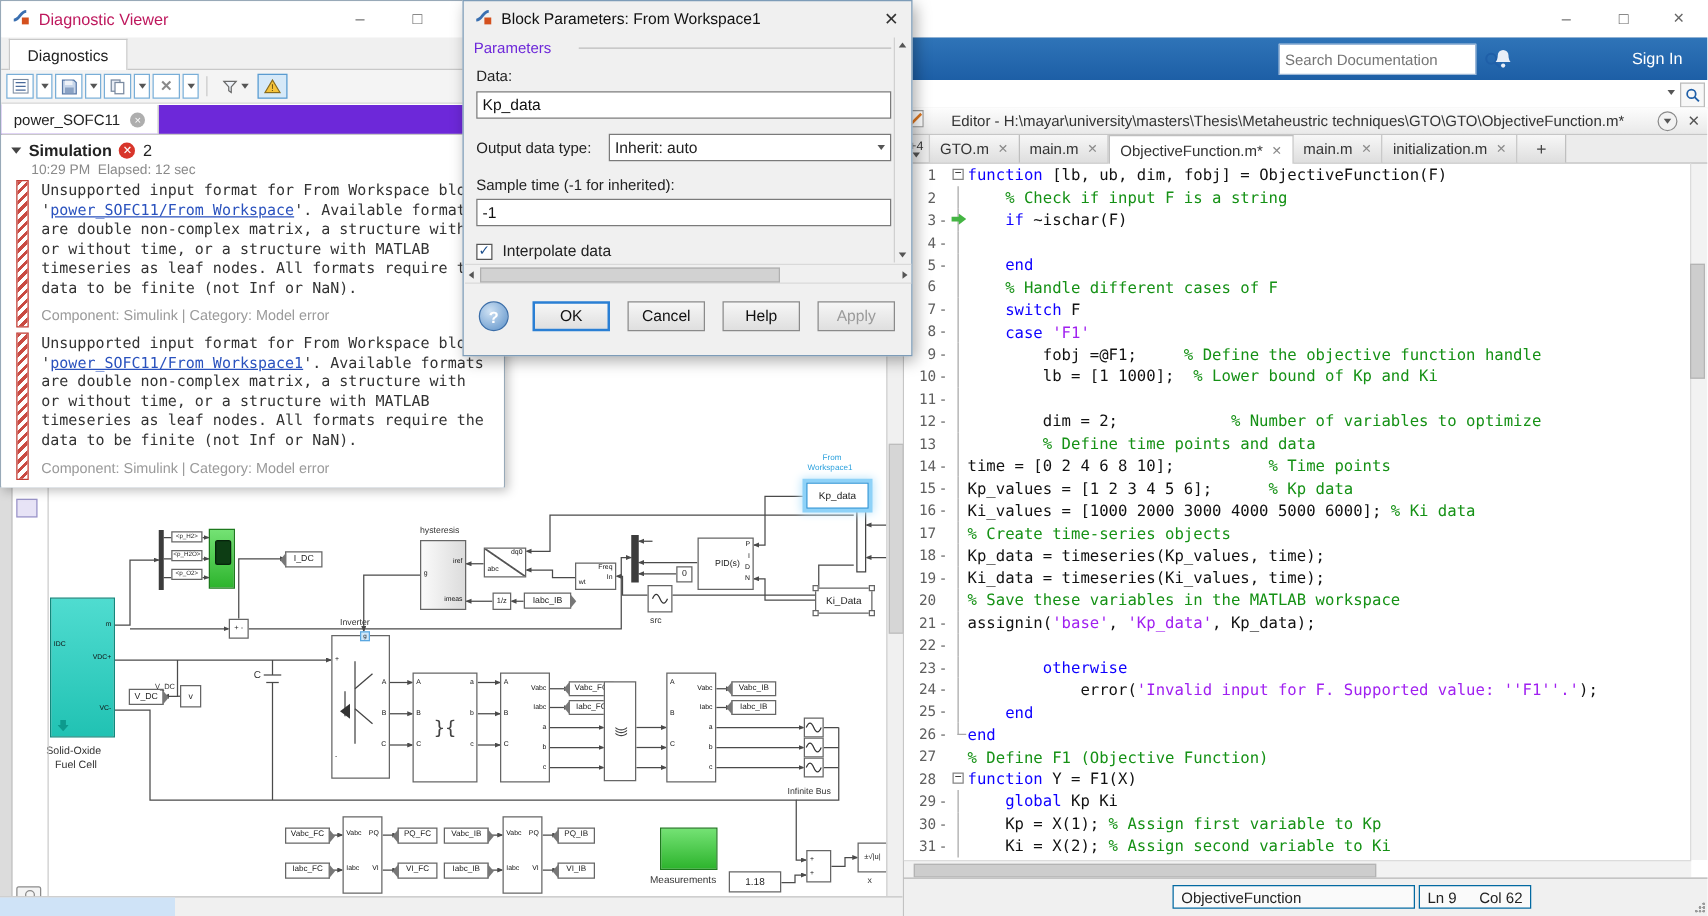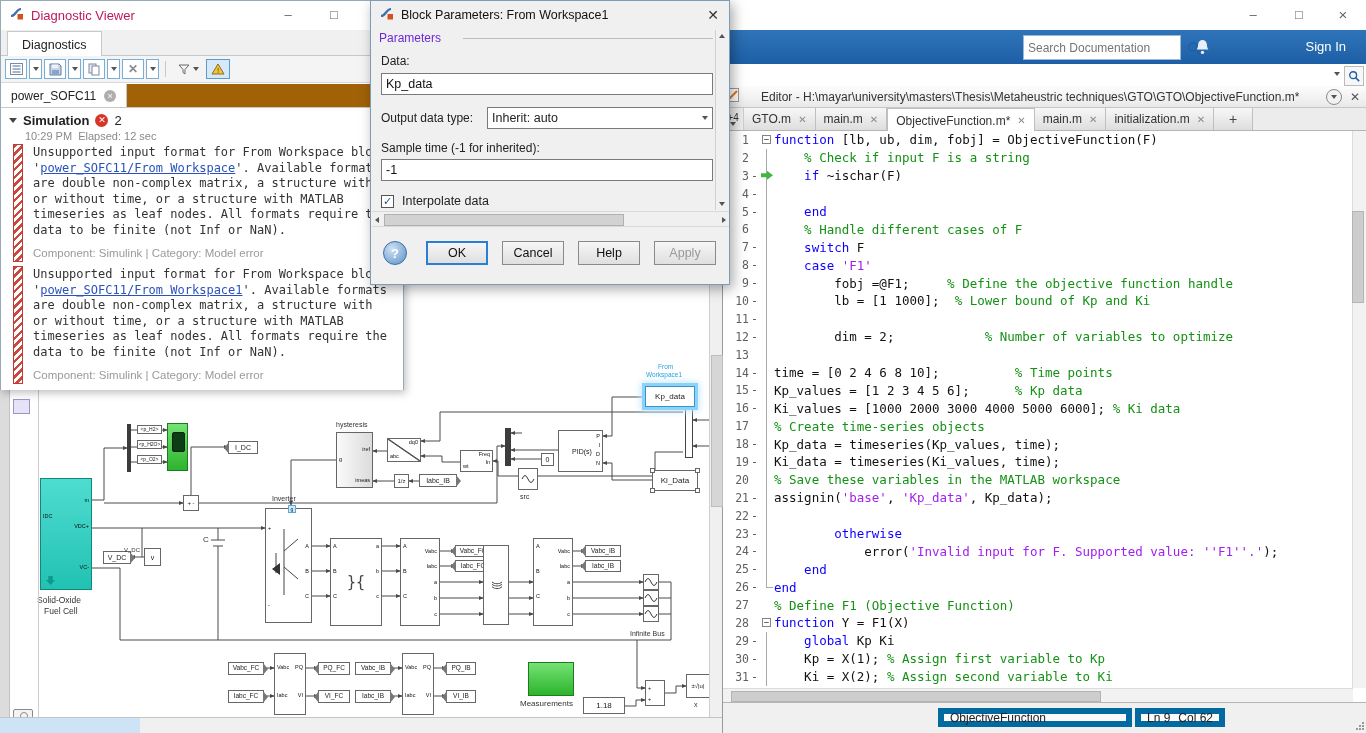--- a/index.html
+++ b/index.html
@@ -50,21 +50,21 @@
   .foldline{width:1px;height:100%;background:#a8a8a8;margin-left:6px}
   .foldend{width:6px;height:9px;border-left:1px solid #a8a8a8;border-bottom:1px solid #a8a8a8;margin-left:6px;margin-bottom:8px}
   .dbg-arrow{position:absolute;left:1px;top:4px;width:12px;height:9px;background:#44b543;clip-path:polygon(0 28%,50% 28%,50% 0,100% 50%,50% 100%,50% 72%,0 72%)}
   .k{color:#0e00ff}.c{color:#159115}.s{color:#a020f0}.t{color:#111}
   #ed-vscroll{position:absolute;right:0;top:45px;width:14px;height:557px;background:#f2f2f2;border-left:1px solid #dcdcdc;box-sizing:border-box}
   #ed-msgind{position:absolute;right:1px;top:46px;width:12px;height:14px;background:#4aa94a;border:1px solid #2c7a2c;box-sizing:border-box}
   #ed-vthumb{position:absolute;right:2px;top:80px;width:10px;height:90px;background:#cdcdcd;border:1px solid #b4b4b4}
   #ed-hscroll{position:absolute;left:0;top:602px;width:630px;height:14px;background:#f2f2f2;border-top:1px solid #dcdcdc;box-sizing:border-box}
   #ed-hthumb{position:absolute;left:8px;top:2px;width:368px;height:9px;background:#cdcdcd;border:1px solid #b4b4b4}
   #ed-status{position:absolute;left:0;top:616px;width:644px;height:31px;background:#f0f0f0;border-top:1px solid #b5b5b5;box-sizing:border-box}
-  .stbox{position:absolute;top:5px;height:19px;background:#fafafa;border:6px solid #0369a1;box-sizing:border-box;font-size:12px;display:flex;align-items:center;padding:0 6px;color:#222}
+  .stbox{position:absolute;top:5px;height:19px;background:#fafafa;border:1px solid #0369a1;box-sizing:border-box;font-size:12px;display:flex;align-items:center;padding:0 6px;color:#222}
   #st-fn{left:215px;width:194px}
   #st-lncol{left:412px;width:90px;justify-content:space-between}
   #grip{position:absolute;right:3px;bottom:3px;width:8px;height:8px;
         background:radial-gradient(circle at 7px 1px,#9a9a9a 1px,transparent 1.3px),
                    radial-gradient(circle at 4px 4px,#9a9a9a 1px,transparent 1.3px),
                    radial-gradient(circle at 7px 4px,#9a9a9a 1px,transparent 1.3px),
                    radial-gradient(circle at 1px 7px,#9a9a9a 1px,transparent 1.3px),
                    radial-gradient(circle at 4px 7px,#9a9a9a 1px,transparent 1.3px),
                    radial-gradient(circle at 7px 7px,#9a9a9a 1px,transparent 1.3px)}
 
@@ -107,21 +107,21 @@
   #dv-title{position:absolute;left:0;top:0;width:100%;height:29px;background:#fff;display:flex;align-items:center;padding-left:8px;gap:7px;box-sizing:border-box}
   #dv-title .ttl{font-size:13px;color:#be185d}
   #dv-tabrow{position:absolute;left:0;top:29px;width:100%;height:26px;background:#f0f0f0;border-bottom:1px solid #c8c8c8;box-sizing:border-box}
   #dv-tab{position:absolute;left:6px;top:1px;height:25px;padding:0 14px;background:#fff;border:1px solid #c8c8c8;border-bottom:1px solid #fff;display:flex;align-items:center;font-size:12.5px}
   #dv-toolbar{position:absolute;left:0;top:55px;width:100%;height:27px;background:#f4f4f4;border-bottom:1px solid #d8d8d8;display:flex;align-items:center;padding-left:4px;gap:2px;box-sizing:border-box}
   .dvb{height:20px;background:#fff;border:1px solid #79aed7;display:flex;align-items:center;justify-content:center;box-sizing:border-box}
   .dvb.main{width:22px}
   .dvb.dd{width:13px}
   .dvb.toggled{background:#d6e9f8;border-color:#5a9bd0}
   .dv-sep{width:1px;height:16px;background:#c9c9c9;margin:0 4px}
-  #dv-doctabs{position:absolute;left:0;top:83px;width:100%;height:24px;background:#a16207;border-bottom:1px solid #c8c8c8;box-sizing:border-box}
+  #dv-doctabs{position:absolute;left:0;top:83px;width:100%;height:24px;background:#6d28d9;border-bottom:1px solid #c8c8c8;box-sizing:border-box}
   #dv-doctab{position:absolute;left:0;top:0;height:23px;padding:0 10px;background:#fff;border-right:1px solid #c8c8c8;display:flex;align-items:center;gap:8px;font-size:12px}
   .xcirc{width:12px;height:12px;border-radius:50%;background:#aeaeae;color:#fff;font-size:9px;line-height:12px;text-align:center}
   #dv-content{position:absolute;left:0;top:107px;width:100%;height:282px;background:#fff;overflow:hidden}
   #sim-row{position:absolute;left:8px;top:5px;display:flex;align-items:center;gap:6px;font-size:13px}
   #sim-row .cap{font-weight:bold}
   .errbadge{width:13px;height:13px;border-radius:50%;background:#d8352a;color:#fff;font-size:9px;line-height:13px;text-align:center}
   #sim-time{position:absolute;left:24px;top:22px;font-size:11px;color:#8a8a8a}
   .errblk{position:absolute;left:12px;width:383px;display:flex}
   .errstripe{width:8px;flex:none;border:1px solid #c23b33;background:repeating-linear-gradient(135deg,#c94a42 0 2.5px,#fff 2.5px 5.5px)}
   .errbody{padding:1px 0 0 10px;font-family:"DejaVu Sans Mono",monospace;font-size:12px;line-height:15.5px;color:#333;width:355px}
@@ -296,21 +296,21 @@
         <div class="cl"><span class="num">3</span><span class="dash">-</span><span class="fold"><span class="foldline"></span><span class="dbg-arrow"></span></span><span><span class="t">    </span><span class="k">if</span><span class="t"> ~ischar(F)</span></span></div>
         <div class="cl"><span class="num">4</span><span class="dash">-</span><span class="fold"><span class="foldline"></span></span></div>
         <div class="cl"><span class="num">5</span><span class="dash">-</span><span class="fold"><span class="foldline"></span></span><span><span class="t">    </span><span class="k">end</span></span></div>
         <div class="cl"><span class="num">6</span><span class="dash"></span><span class="fold"><span class="foldline"></span></span><span><span class="t">    </span><span class="c">% Handle different cases of F</span></span></div>
         <div class="cl"><span class="num">7</span><span class="dash">-</span><span class="fold"><span class="foldline"></span></span><span><span class="t">    </span><span class="k">switch</span><span class="t"> F</span></span></div>
         <div class="cl"><span class="num">8</span><span class="dash">-</span><span class="fold"><span class="foldline"></span></span><span><span class="t">    </span><span class="k">case</span><span class="t"> </span><span class="s">'F1'</span></span></div>
         <div class="cl"><span class="num">9</span><span class="dash">-</span><span class="fold"><span class="foldline"></span></span><span><span class="t">        fobj =@F1;     </span><span class="c">% Define the objective function handle</span></span></div>
         <div class="cl"><span class="num">10</span><span class="dash">-</span><span class="fold"><span class="foldline"></span></span><span><span class="t">        lb = [1 1000];  </span><span class="c">% Lower bound of Kp and Ki</span></span></div>
         <div class="cl"><span class="num">11</span><span class="dash">-</span><span class="fold"><span class="foldline"></span></span></div>
         <div class="cl"><span class="num">12</span><span class="dash">-</span><span class="fold"><span class="foldline"></span></span><span><span class="t">        dim = 2;            </span><span class="c">% Number of variables to optimize</span></span></div>
-        <div class="cl"><span class="num">13</span><span class="dash"></span><span class="fold"><span class="foldline"></span></span></div>
+        <div class="cl"><span class="num">13</span><span class="dash"></span><span class="fold"><span class="foldline"></span></span><span><span class="t">        </span><span class="c">% Define time points and data</span></span></div>
         <div class="cl"><span class="num">14</span><span class="dash">-</span><span class="fold"><span class="foldline"></span></span><span><span class="t">time = [0 2 4 6 8 10];          </span><span class="c">% Time points</span></span></div>
         <div class="cl"><span class="num">15</span><span class="dash">-</span><span class="fold"><span class="foldline"></span></span><span><span class="t">Kp_values = [1 2 3 4 5 6];      </span><span class="c">% Kp data</span></span></div>
         <div class="cl"><span class="num">16</span><span class="dash">-</span><span class="fold"><span class="foldline"></span></span><span><span class="t">Ki_values = [1000 2000 3000 4000 5000 6000]; </span><span class="c">% Ki data</span></span></div>
         <div class="cl"><span class="num">17</span><span class="dash"></span><span class="fold"><span class="foldline"></span></span><span><span class="c">% Create time-series objects</span></span></div>
         <div class="cl"><span class="num">18</span><span class="dash">-</span><span class="fold"><span class="foldline"></span></span><span><span class="t">Kp_data = timeseries(Kp_values, time);</span></span></div>
         <div class="cl"><span class="num">19</span><span class="dash">-</span><span class="fold"><span class="foldline"></span></span><span><span class="t">Ki_data = timeseries(Ki_values, time);</span></span></div>
         <div class="cl"><span class="num">20</span><span class="dash"></span><span class="fold"><span class="foldline"></span></span><span><span class="c">% Save these variables in the MATLAB workspace</span></span></div>
         <div class="cl"><span class="num">21</span><span class="dash">-</span><span class="fold"><span class="foldline"></span></span><span><span class="t">assignin(</span><span class="s">'base'</span><span class="t">, </span><span class="s">'Kp_data'</span><span class="t">, Kp_data);</span></span></div>
         <div class="cl"><span class="num">22</span><span class="dash">-</span><span class="fold"><span class="foldline"></span></span></div>
         <div class="cl"><span class="num">23</span><span class="dash">-</span><span class="fold"><span class="foldline"></span></span><span><span class="t">        </span><span class="k">otherwise</span></span></div>

